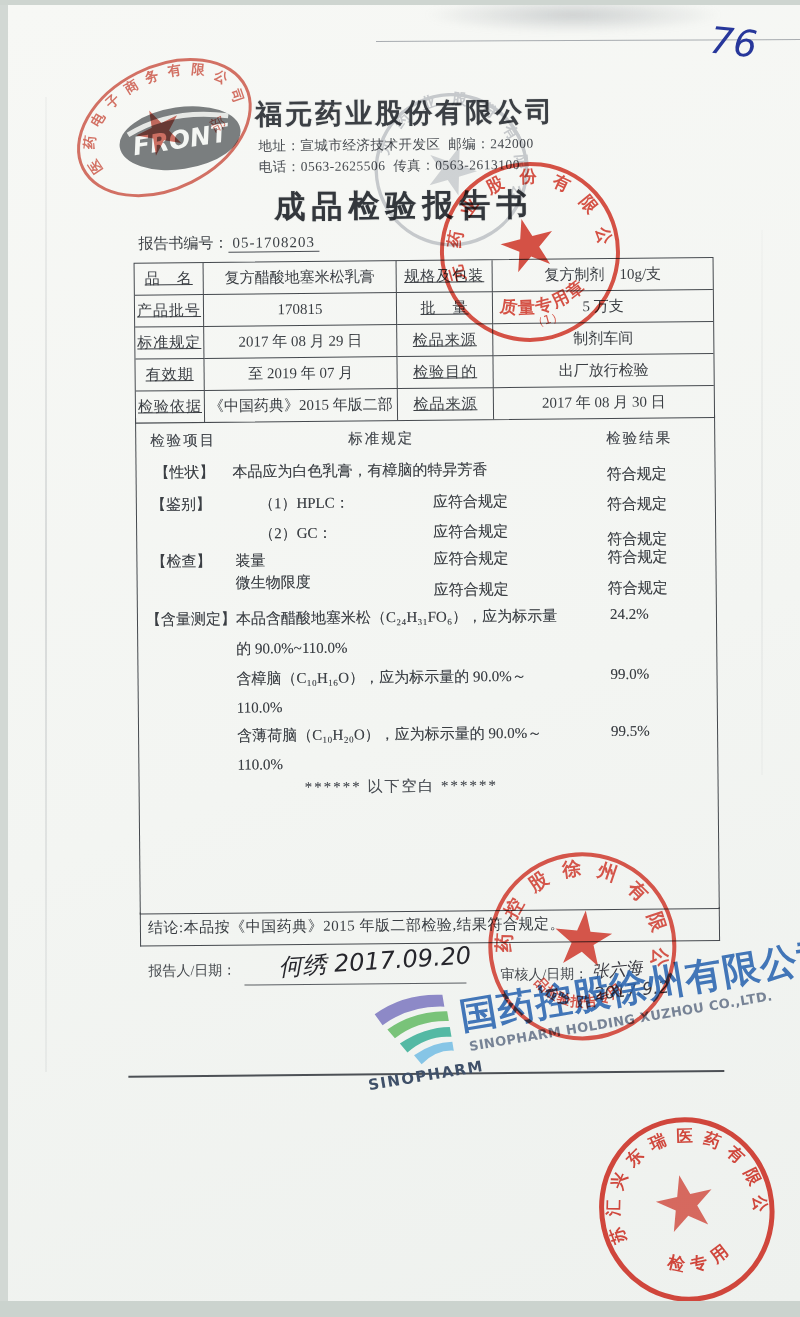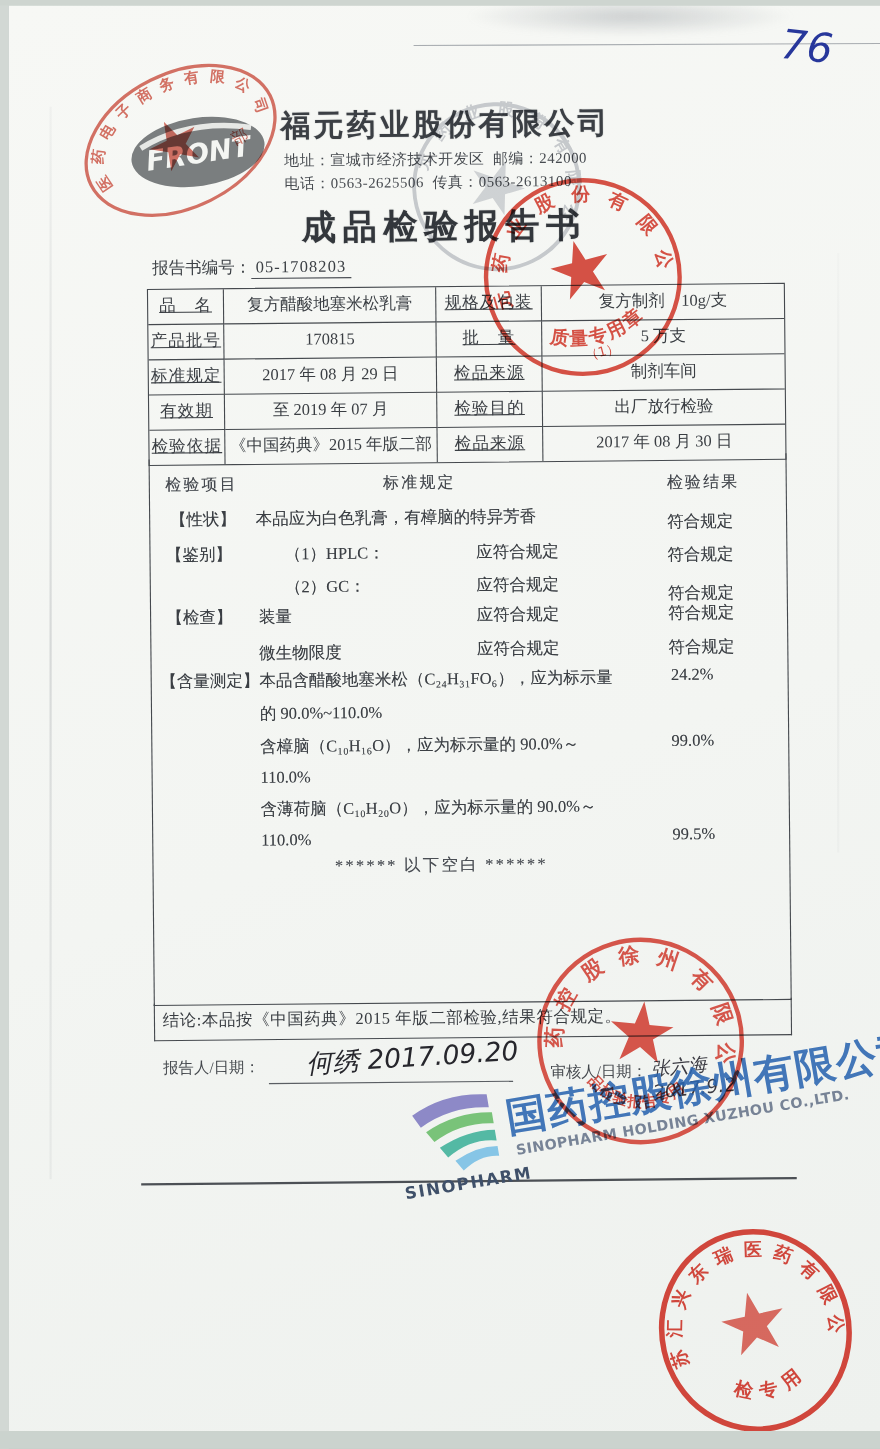--- a/index.html
+++ b/index.html
@@ -135,36 +135,36 @@
 
       <div class="t" style="left:122px;top:108px;">（2）GC：</div>
       <div class="t" style="left:296px;top:108px;">应符合规定</div>
       <div class="t" style="left:470px;top:117px;">符合规定</div>
 
       <div class="t" style="left:14px;top:135px;">【检查】</div>
       <div class="t" style="left:98px;top:135px;">装量</div>
       <div class="t" style="left:296px;top:135px;">应符合规定</div>
       <div class="t" style="left:470px;top:135px;">符合规定</div>
 
-      <div class="t" style="left:98px;top:168px;">微生物限度</div>
+      <div class="t" style="left:98px;top:157px;">微生物限度</div>
       <div class="t" style="left:296px;top:166px;">应符合规定</div>
       <div class="t" style="left:470px;top:166px;">符合规定</div>
 
       <div class="t" style="left:8px;top:193px;">【含量测定】</div>
       <div class="t" style="left:98px;top:193px;">本品含醋酸地塞米松（C₂₄H₃₁FO₆），应为标示量</div>
       <div class="t" style="left:98px;top:223px;">的 90.0%~110.0%</div>
       <div class="t" style="left:472px;top:193px;">24.2%</div>
 
       <div class="t" style="left:98px;top:253px;">含樟脑（C₁₀H₁₆O），应为标示量的 90.0%～</div>
       <div class="t" style="left:98px;top:283px;">110.0%</div>
       <div class="t" style="left:472px;top:253px;">99.0%</div>
 
       <div class="t" style="left:98px;top:310px;">含薄荷脑（C₁₀H₂₀O），应为标示量的 90.0%～</div>
       <div class="t" style="left:98px;top:340px;">110.0%</div>
-      <div class="t" style="left:472px;top:310px;margin-top:28px;">99.5%</div>
+      <div class="t" style="left:472px;top:310px;">99.5%</div>
 
       <div class="t blanknote" style="left:165px;top:362px;">****** 以下空白 ******</div>
     </div>
 
     <div class="concl">
       <span>结论:本品按《中国药典》2015 年版二部检验,结果符合规定。</span>
     </div>
 
     <div class="sigzone">
       <div style="position:absolute;left:8px;top:17px;">报告人/日期：</div>

